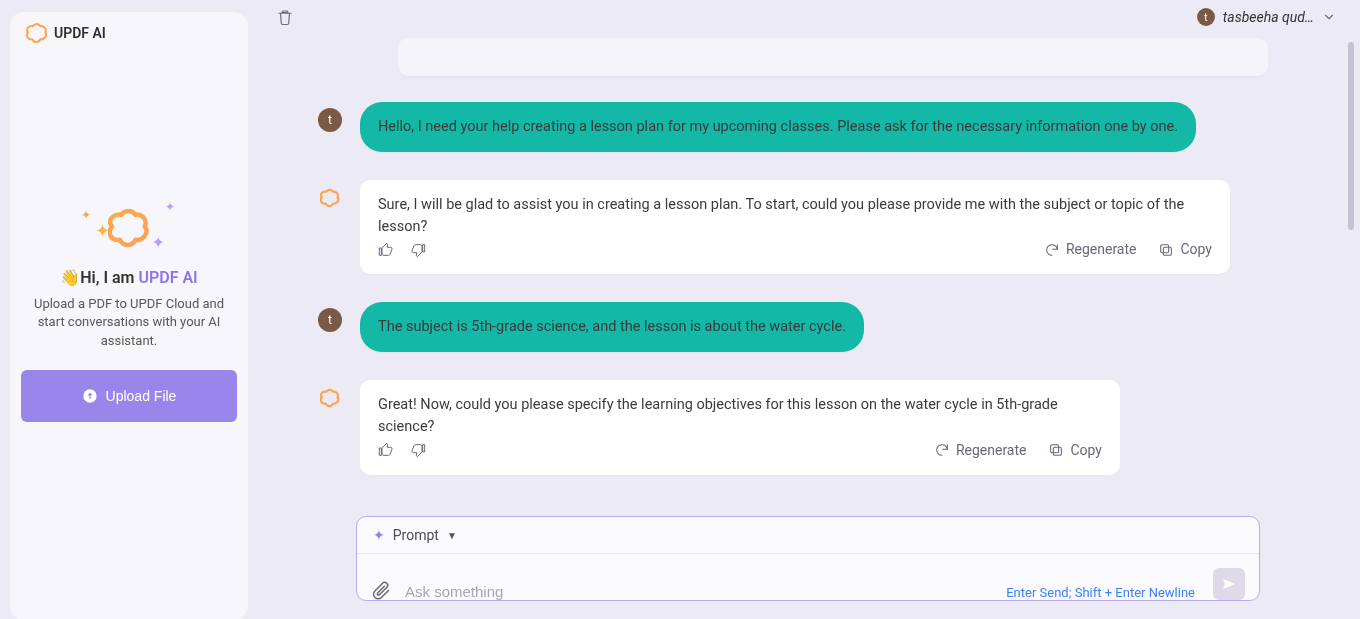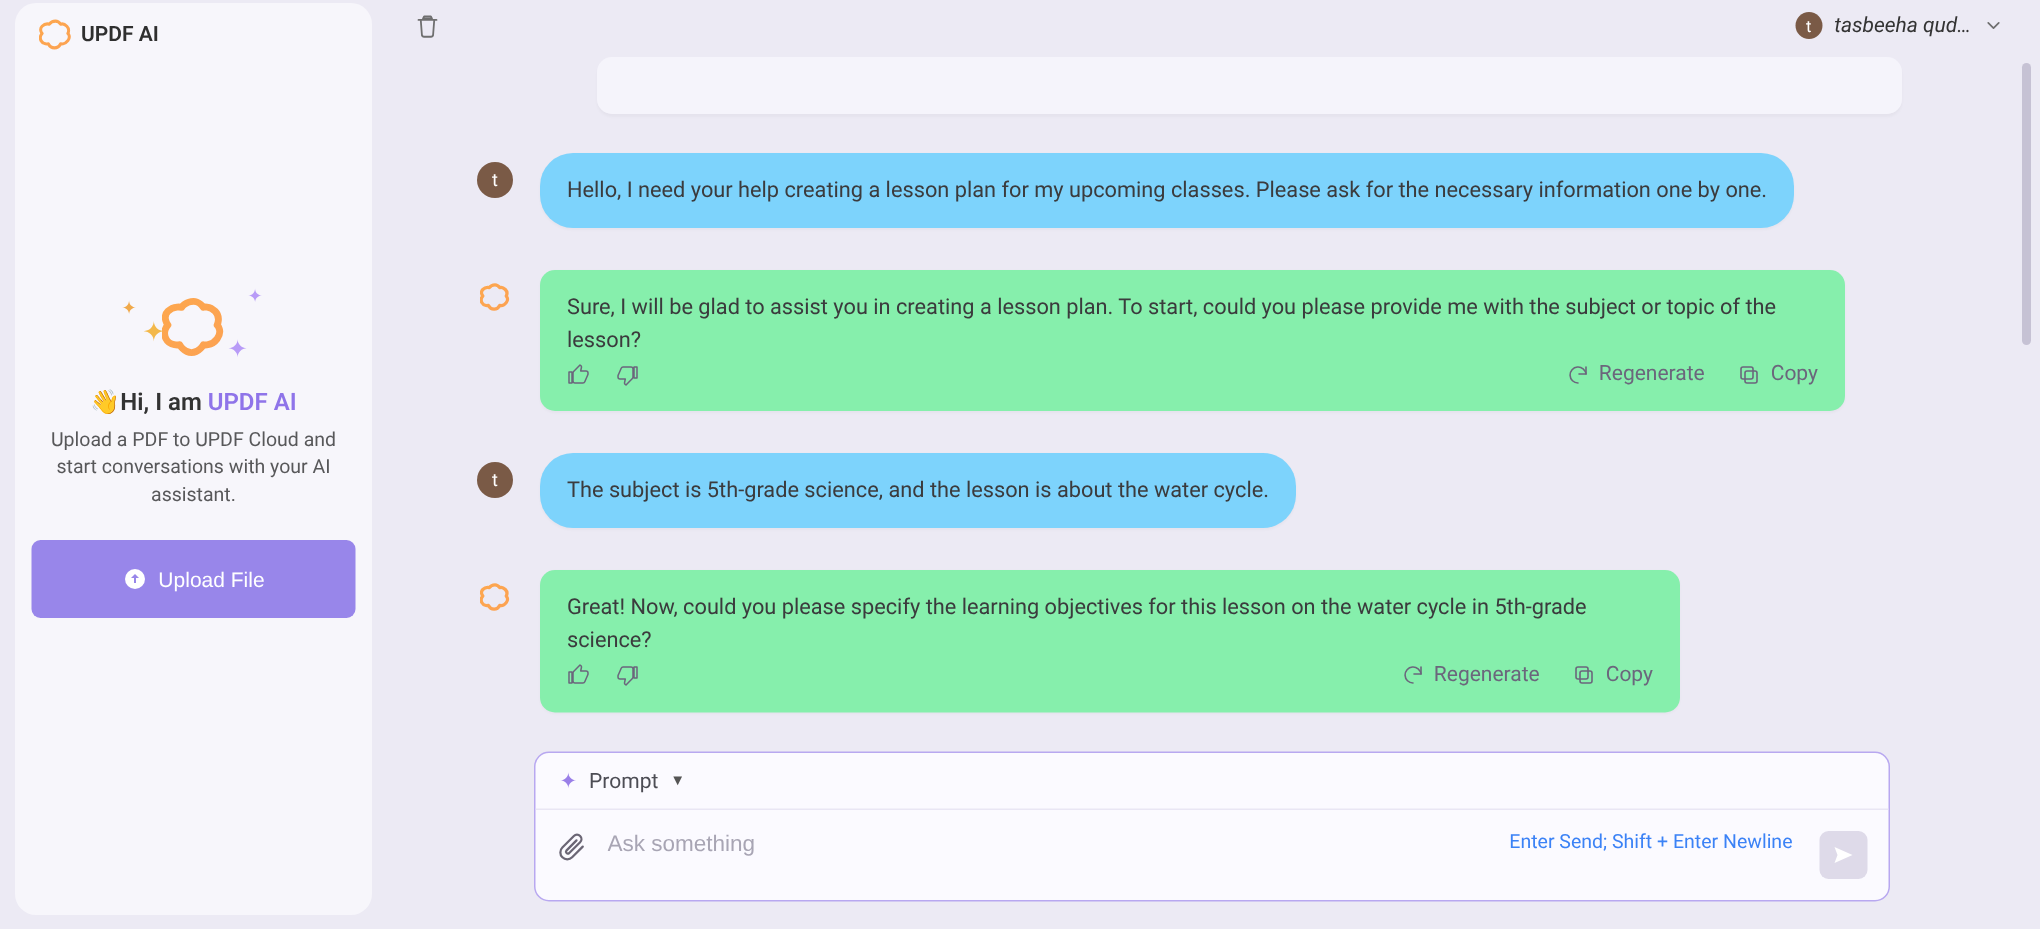--- a/index.html
+++ b/index.html
@@ -10,21 +10,21 @@
   font-family: -apple-system, BlinkMacSystemFont, "Segoe UI", Roboto, Helvetica, Arial, sans-serif;
   color: #333;
   overflow: hidden;
   position: relative;
 }
 
 
 .sidebar {
   position: absolute;
   left: 10px;
-  top: 2px;
+  top: 12px;
   width: 238px;
   height: 608px;
   background: #f7f6fb;
   border-radius: 14px;
   display: flex;
   flex-direction: column;
   align-items: center;
 }
 .sidebar-header {
   display: flex;
@@ -161,23 +161,23 @@
 }
 .msg-avatar.user { background:#7a5a46; color:#fff; }
 .msg-avatar.ai { background:transparent; }
 .bubble {
   padding: 14px 18px;
   border-radius: 10px;
   font-size: 14.5px;
   line-height: 1.5;
   color:#3b3b3d;
 }
-.bubble.user { background:#7dd3fc; display:inline-block; box-shadow:0 1px 2px rgba(0,0,0,0.03);border-radius:22px;}
+.bubble.user { background:#14b8a6; display:inline-block; box-shadow:0 1px 2px rgba(0,0,0,0.03);border-radius:22px;}
 .bubble.ai {
-  background:#86efac;
+  background:#ffffff;
   width: 870px;
   border-radius:10px;
   box-shadow:0 1px 2px rgba(0,0,0,0.03);
 }
 .ai-actions {
   display:flex;
   align-items:center;
   justify-content: space-between;
   margin-top: 2px;
   color:#5e5970;
@@ -208,22 +208,22 @@
   padding: 10px 16px;
   font-size: 14px;
   color:#4d4d55;
   border-bottom: 1px solid #e9e6f4;
   cursor:pointer;
 }
 .composer-top .spark { color:#9a7fe8; font-size:14px;}
 .composer-top .caret { font-size:10px; color:#555;}
 .composer-bottom {
   display:flex;
-  align-items:flex-start;
-  padding: 14px 14px 14px 14px;
+  align-items:flex-end;
+  padding: 14px 14px 0 14px;
   gap:14px;
 }
 .attach { color:#6b6675; cursor:pointer; display:flex;}
 .compose-input {
   flex:1;
   border:none;
   outline:none;
   font-size:15px;
   color:#333;
   background:transparent;

